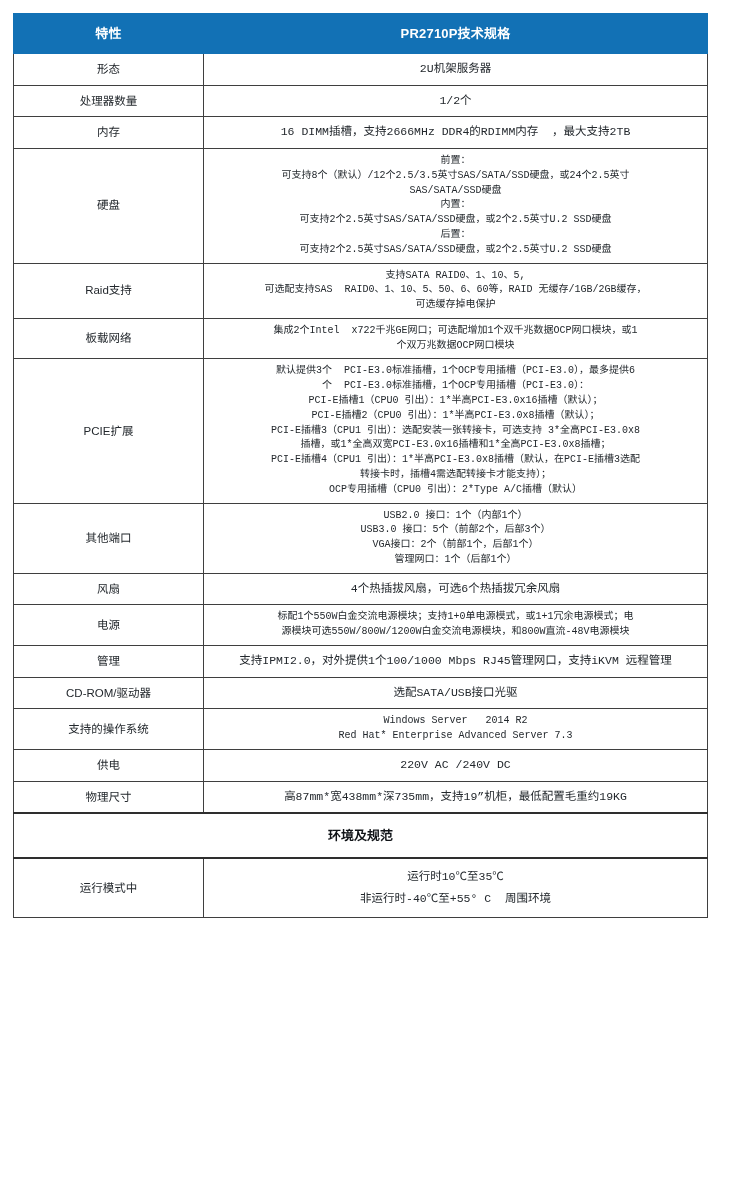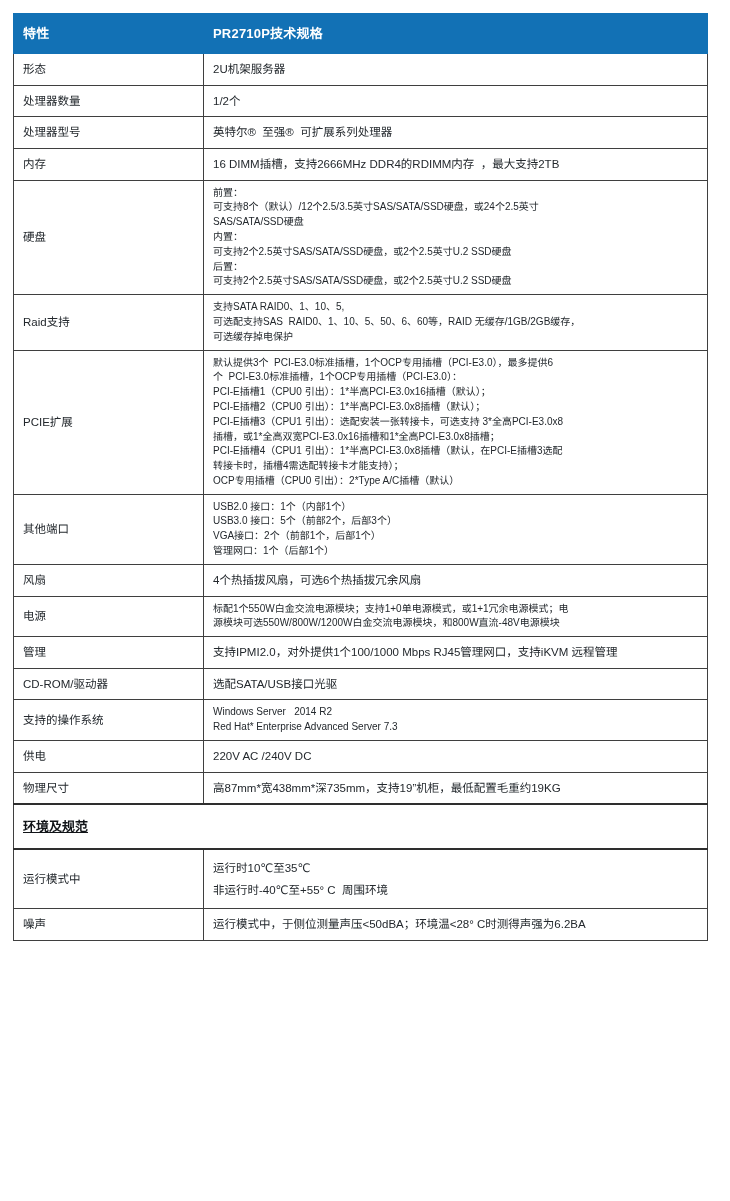--- a/index.html
+++ b/index.html
@@ -31,21 +31,21 @@
   table.spec col.c-feature { width: 190px; }
   table.spec col.c-value   { width: 504px; }
 
   table.spec td, table.spec th {
     border: 1px solid #3f3f3f;
     vertical-align: middle;
     padding: 6px 9px;
     font-size: 11.5px;
     line-height: 1.62;
     font-weight: normal;
-    text-align: left;
+    text-align: center;
     color: #23282d;
     word-break: break-word;
     margin-left: 20px;
   }
 
   
   tr.head th {
     background: #1271b5;
     color: #ffffff;
     font-weight: bold;
@@ -60,38 +60,37 @@
   td.feature {
     color: #333b41;
     font-size: 11.8px;
     line-height: 1.5;
   }
 
   
   td.value {
     color: #262b2f;
   }
-  td.value .ln { display: block; white-space: pre-wrap; }
+  td.value .ln { display: block; white-space: pre-wrap; font-family: Liberation Mono, monospace; }
 
   
   tr.dense td { line-height: 1.48; padding-top: 5px; padding-bottom: 5px; }
   tr.dense td.value { font-size: 10px; }
 
   
   tr.section td {
     font-weight: bold;
     font-size: 13px;
     color: #111418;
     padding-top: 11px;
     padding-bottom: 11px;
     border-top-width: 2px;
     border-bottom-width: 2px;
     border-top-color: #2e2e2e;
     border-bottom-color: #2e2e2e;
-    text-decoration: underline;
   }
 
   
   tr.loose td.value .ln { margin: 3px 0; }
 </style>
 </head>
 <body>
 
 <div class="page">
   <table class="spec">
@@ -112,26 +111,20 @@
             <span class="ln">2U机架服务器</span>
           </td>
         </tr>
         <tr class="">
           <td class="feature">处理器数量</td>
           <td class="value">
             <span class="ln">1/2个</span>
           </td>
         </tr>
         <tr class="">
-          <td class="feature">处理器型号</td>
-          <td class="value">
-            <span class="ln">英特尔®  至强®  可扩展系列处理器</span>
-          </td>
-        </tr>
-        <tr class="">
           <td class="feature">内存</td>
           <td class="value">
             <span class="ln">16 DIMM插槽，支持2666MHz DDR4的RDIMM内存  ，最大支持2TB</span>
           </td>
         </tr>
         <tr class="dense ">
           <td class="feature">硬盘</td>
           <td class="value">
             <span class="ln">前置：</span>
             <span class="ln">可支持8个（默认）/12个2.5/3.5英寸SAS/SATA/SSD硬盘，或24个2.5英寸</span>
@@ -141,20 +134,27 @@
             <span class="ln">后置：</span>
             <span class="ln">可支持2个2.5英寸SAS/SATA/SSD硬盘，或2个2.5英寸U.2 SSD硬盘</span>
           </td>
         </tr>
         <tr class="dense ">
           <td class="feature">Raid支持</td>
           <td class="value">
             <span class="ln">支持SATA RAID0、1、10、5,</span>
             <span class="ln">可选配支持SAS  RAID0、1、10、5、50、6、60等，RAID 无缓存/1GB/2GB缓存，</span>
             <span class="ln">可选缓存掉电保护</span>
+          </td>
+        </tr>
+        <tr class="dense ">
+          <td class="feature">板载网络</td>
+          <td class="value">
+            <span class="ln">集成2个Intel  x722千兆GE网口；可选配增加1个双千兆数据OCP网口模块，或1</span>
+            <span class="ln">个双万兆数据OCP网口模块</span>
           </td>
         </tr>
         <tr class="dense ">
           <td class="feature">PCIE扩展</td>
           <td class="value">
             <span class="ln">默认提供3个  PCI-E3.0标准插槽，1个OCP专用插槽（PCI-E3.0），最多提供6</span>
             <span class="ln">个  PCI-E3.0标准插槽，1个OCP专用插槽（PCI-E3.0）：</span>
             <span class="ln">PCI-E插槽1（CPU0 引出）：1*半高PCI-E3.0x16插槽（默认）；</span>
             <span class="ln">PCI-E插槽2（CPU0 引出）：1*半高PCI-E3.0x8插槽（默认）；</span>
             <span class="ln">PCI-E插槽3（CPU1 引出）：选配安装一张转接卡，可选支持 3*全高PCI-E3.0x8</span>
@@ -220,21 +220,15 @@
         <tr class="section">
           <td colspan="2">环境及规范</td>
         </tr>
         <tr class="loose">
           <td class="feature">运行模式中</td>
           <td class="value">
             <span class="ln">运行时10℃至35℃</span>
             <span class="ln">非运行时-40℃至+55° C  周围环境</span>
           </td>
         </tr>
-        <tr class="">
-          <td class="feature">噪声</td>
-          <td class="value">
-            <span class="ln">运行模式中，于侧位测量声压&lt;50dBA；环境温&lt;28° C时测得声强为6.2BA</span>
-          </td>
-        </tr>
       </tbody>
   </table>
 </div>
 
 </body></html>

